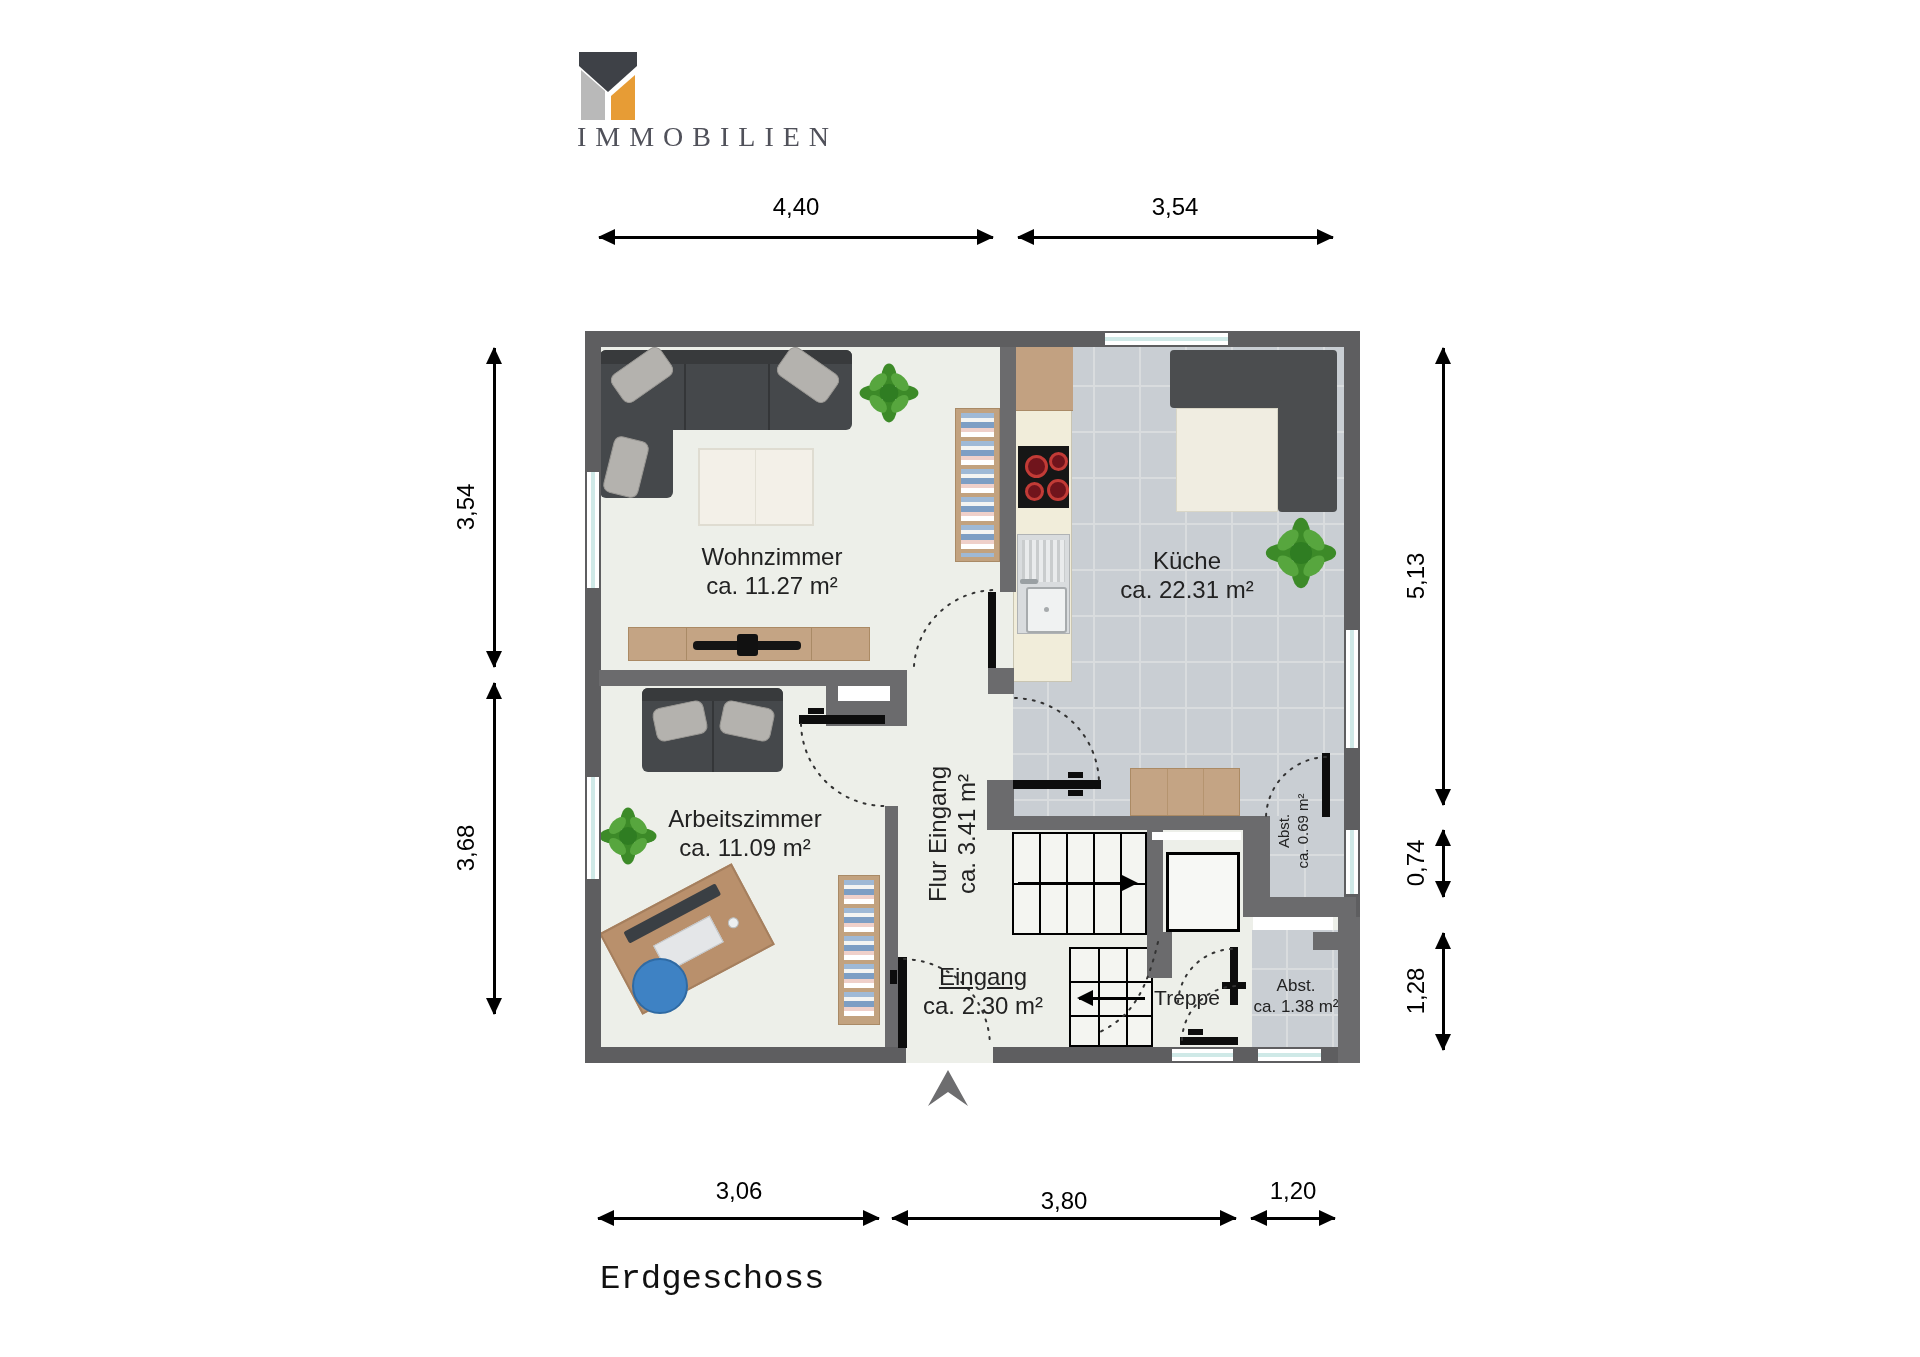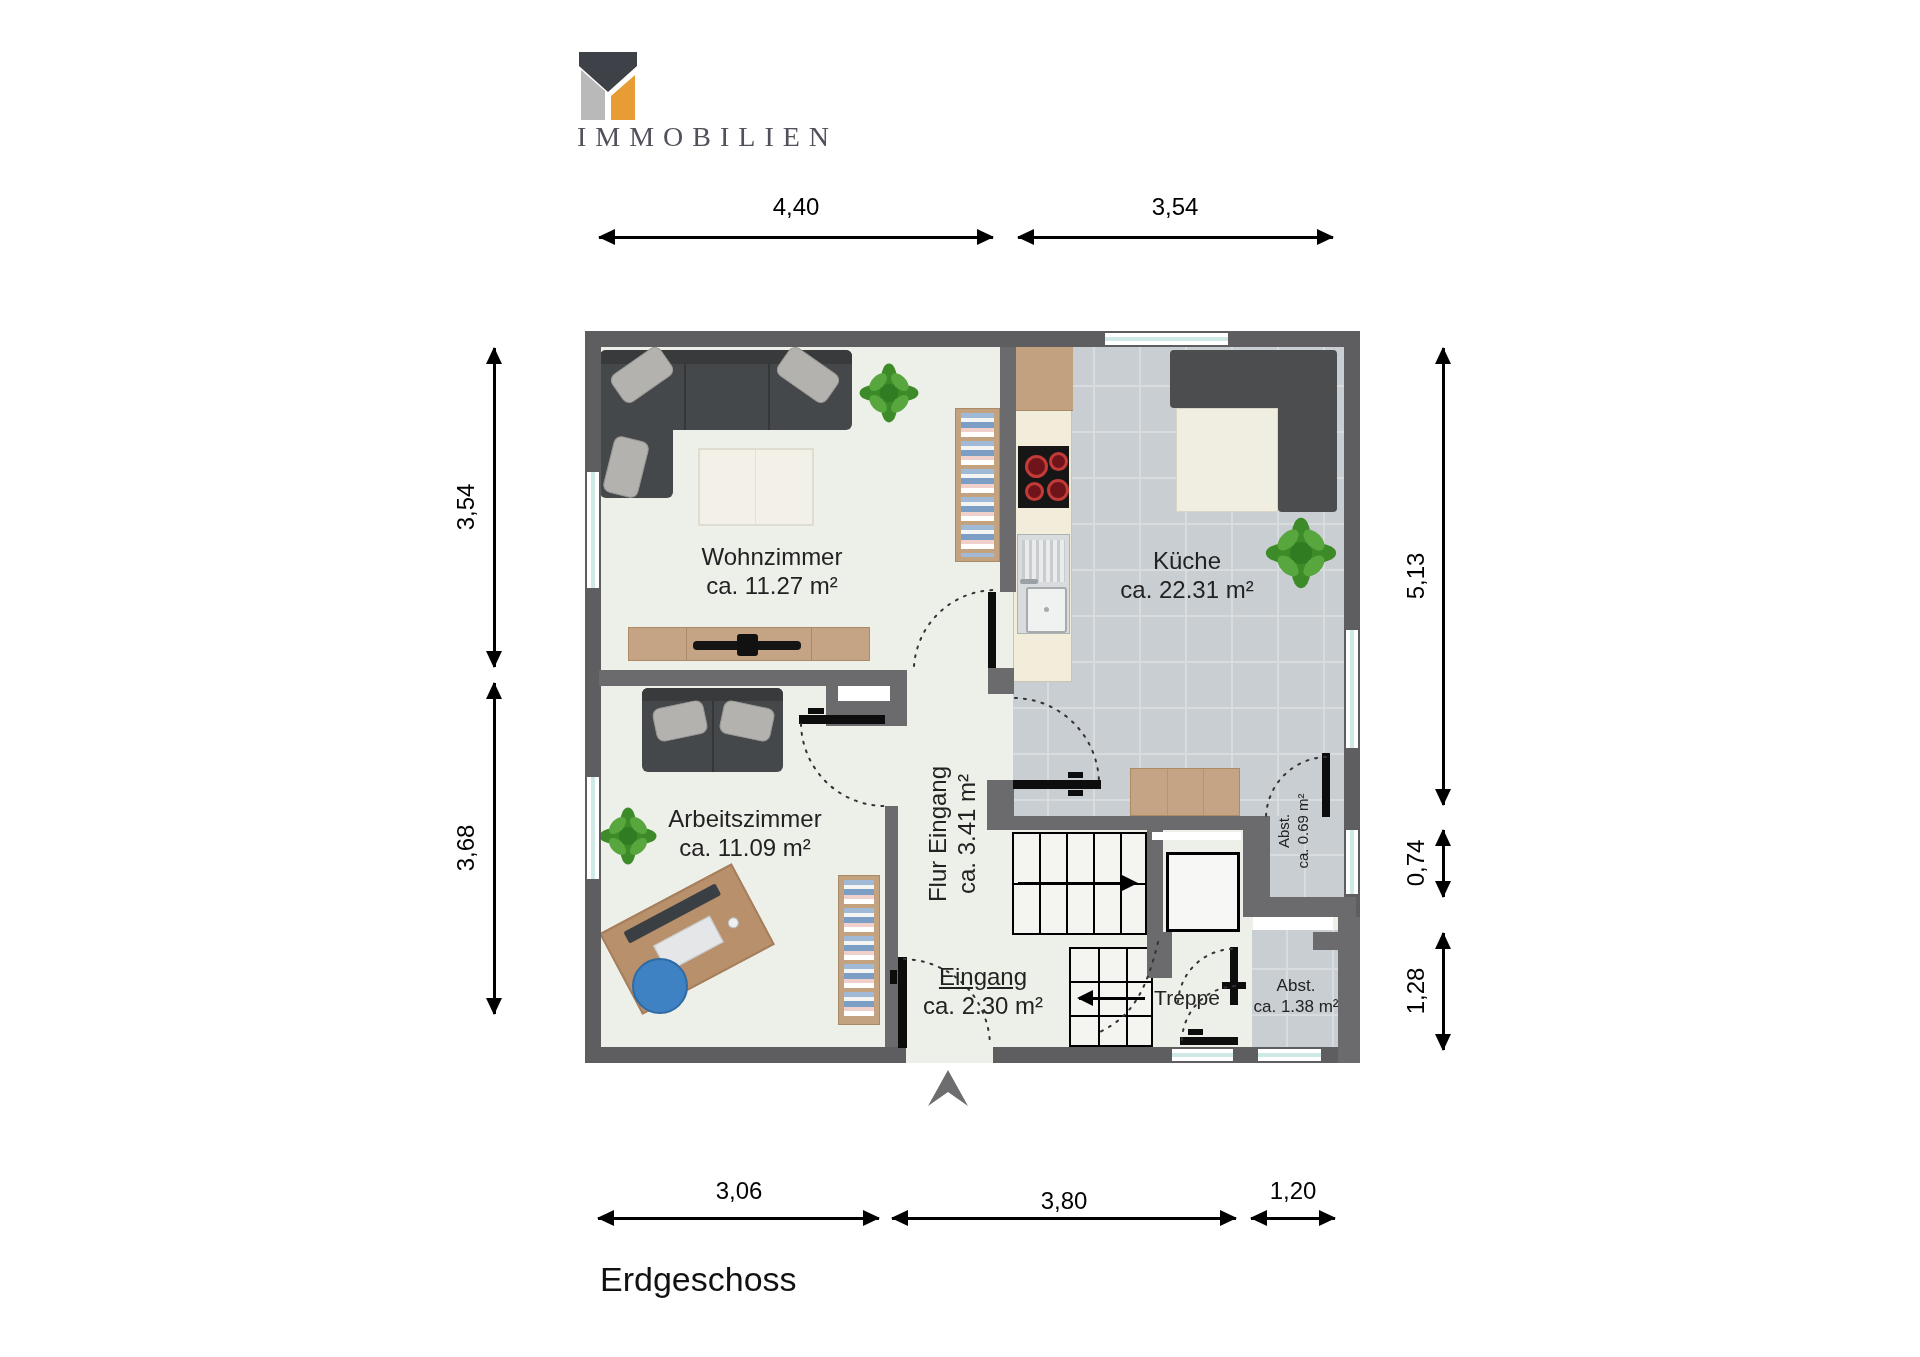--- a/index.html
+++ b/index.html
@@ -69,21 +69,21 @@
                 border-right:17px solid #000;border-left:0;}
   .dim-h:after{content:"";position:absolute;right:-1px;top:-7px;border:8px solid transparent;
                border-left:17px solid #000;border-right:0;}
   .dim-v{position:absolute;width:3px;background:#000;}
   .dim-v:before{content:"";position:absolute;top:-1px;left:-7px;border:8px solid transparent;
                 border-bottom:17px solid #000;border-top:0;}
   .dim-v:after{content:"";position:absolute;bottom:-1px;left:-7px;border:8px solid transparent;
                border-top:17px solid #000;border-bottom:0;}
   .dim-label{position:absolute;font-size:24px;color:#000;transform:translate(-50%,-50%);white-space:nowrap;}
   .dim-label.vert{transform:translate(-50%,-50%) rotate(-90deg);}
-  .floor-title{position:absolute;left:600px;top:1260px;font-size:34px;color:#111;}
+  .floor-title{position:absolute;left:600px;top:1260px;font-size:34px;color:#111;font-family:Liberation Mono, monospace;}
 </style>
 </head>
 <body>
 
 <div class="canvas">
 
   <div class="abs" style="left:0;top:0;width:1920px;height:160px;">
     <svg class="abs" style="left:579px;top:52px;" width="58" height="68" viewBox="0 0 58 68">
       <polygon points="0,0 58,0 58,14 29,40 0,14" fill="#3E4147"></polygon>
       <polygon points="2,18 26,39 26,68 2,68" fill="#B9B9B9"></polygon>

